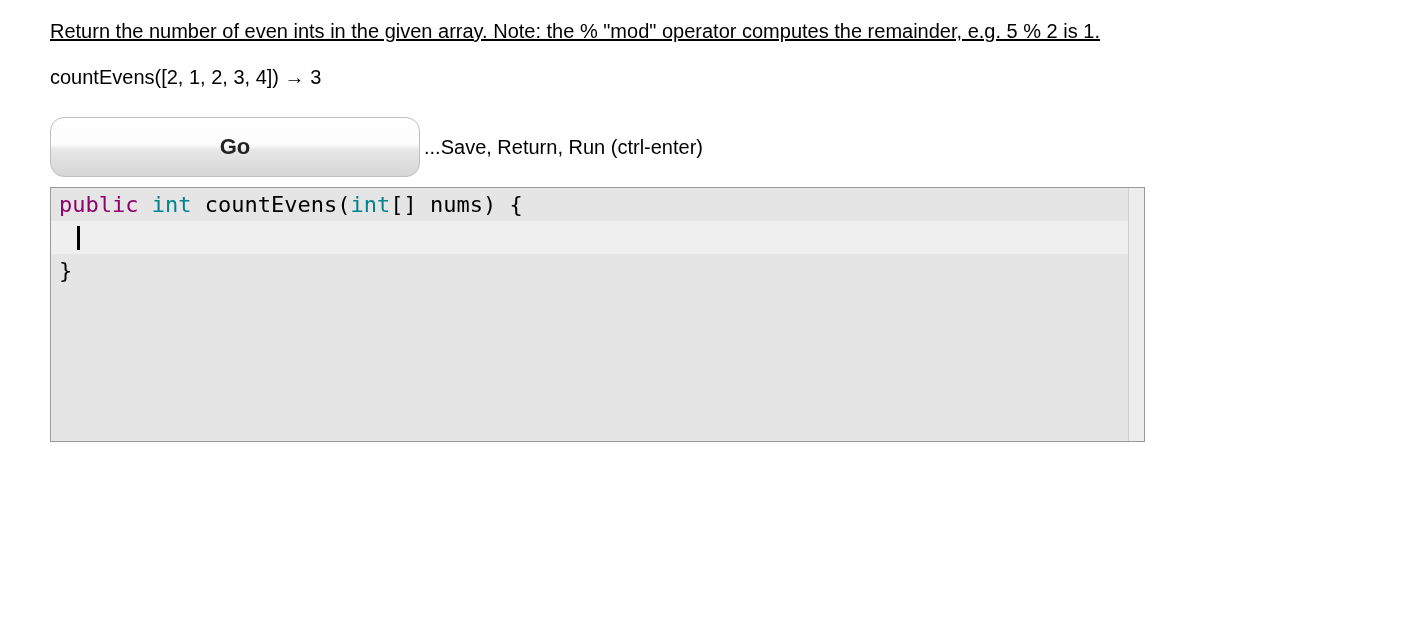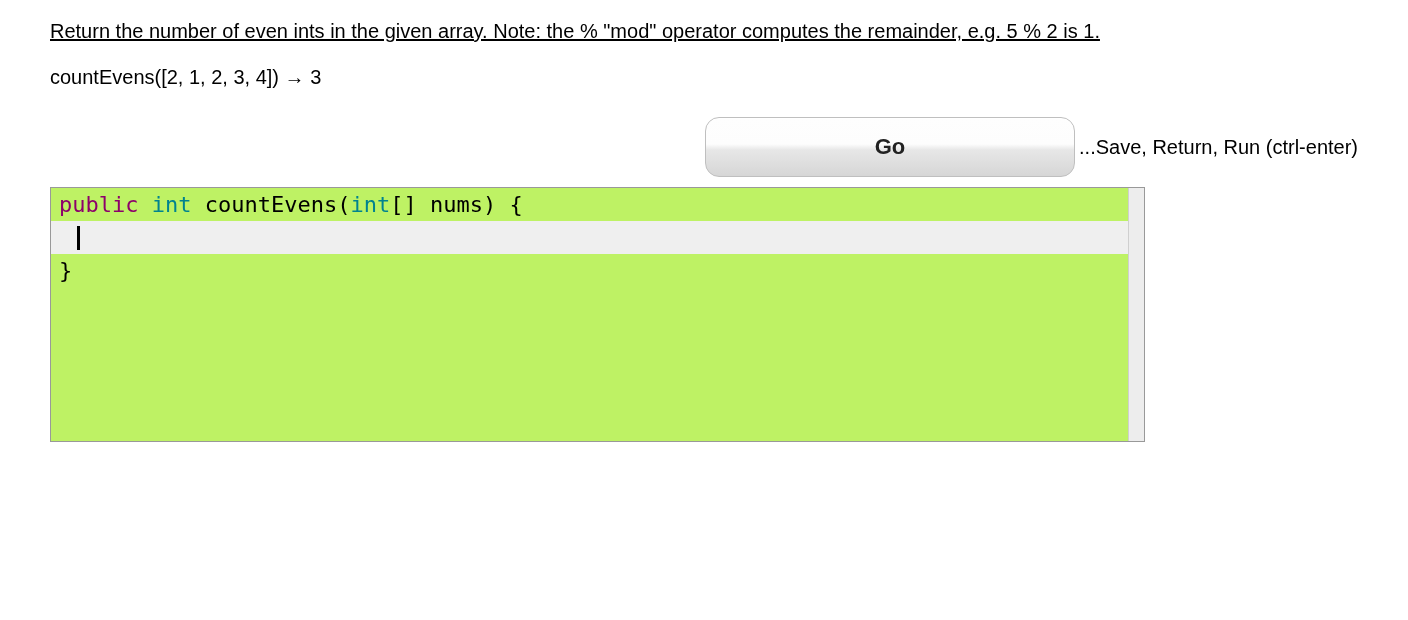--- a/index.html
+++ b/index.html
@@ -20,21 +20,20 @@
   }
   .examples {
     line-height: 1.4;
     margin-bottom: 26px;
   }
   .action-row {
     display: flex;
     align-items: center;
     gap: 0;
     margin-bottom: 10px;
-    justify-content: flex-end;
   }
   .go-button {
     width: 370px;
     height: 60px;
     font-size: 22px;
     font-weight: bold;
     font-family: Verdana, Geneva, sans-serif;
     color: #222;
     background: linear-gradient(to bottom, #fefefe 0%, #fdfdfd 45%, #e7e7e7 55%, #d6d6d6 100%);
     border: 1px solid #bfbfbf;
@@ -45,21 +44,21 @@
   .hint-text {
     font-size: 20px;
     margin-left: 4px;
   }
   .code-area {
     position: relative;
     border: 1px solid #999;
     border-right: none;
     width: 1095px;
     height: 255px;
-    background: #bef264;
+    background: #e5e5e5;
   }
   .code-gutter-scroll {
     position: absolute;
     top: 0; right: 0; bottom: 0;
     width: 17px;
     background: #ededed;
     border-left: 1px solid #cfcfcf;
     border-right: 1px solid #999;
   }
   .code-content {

